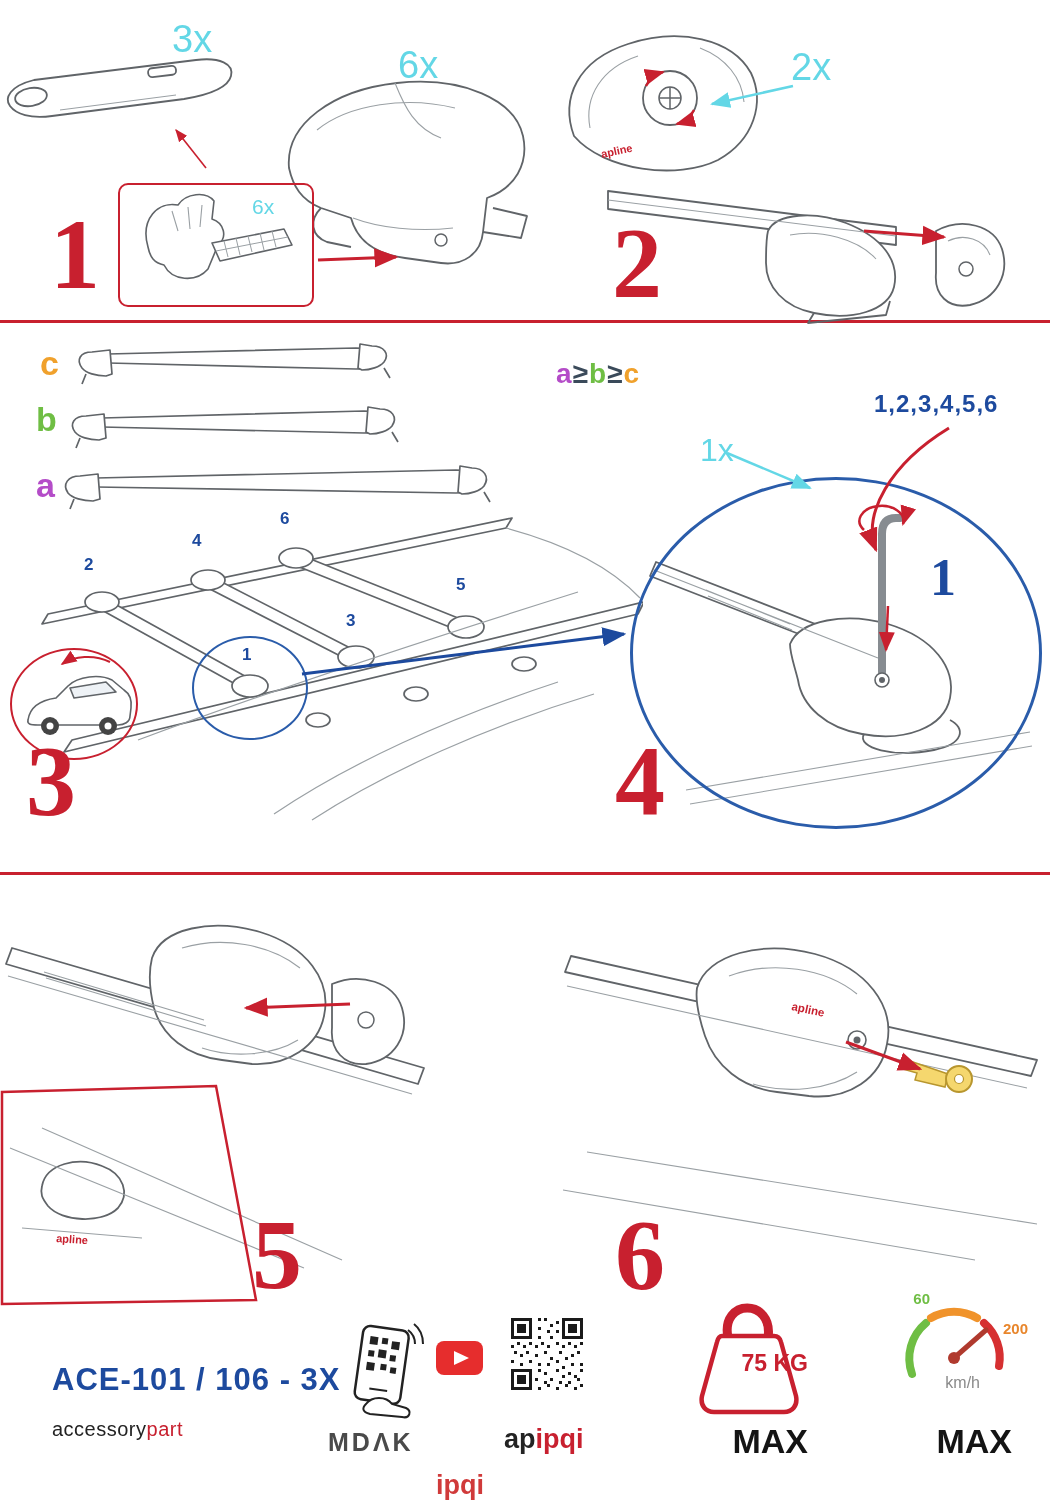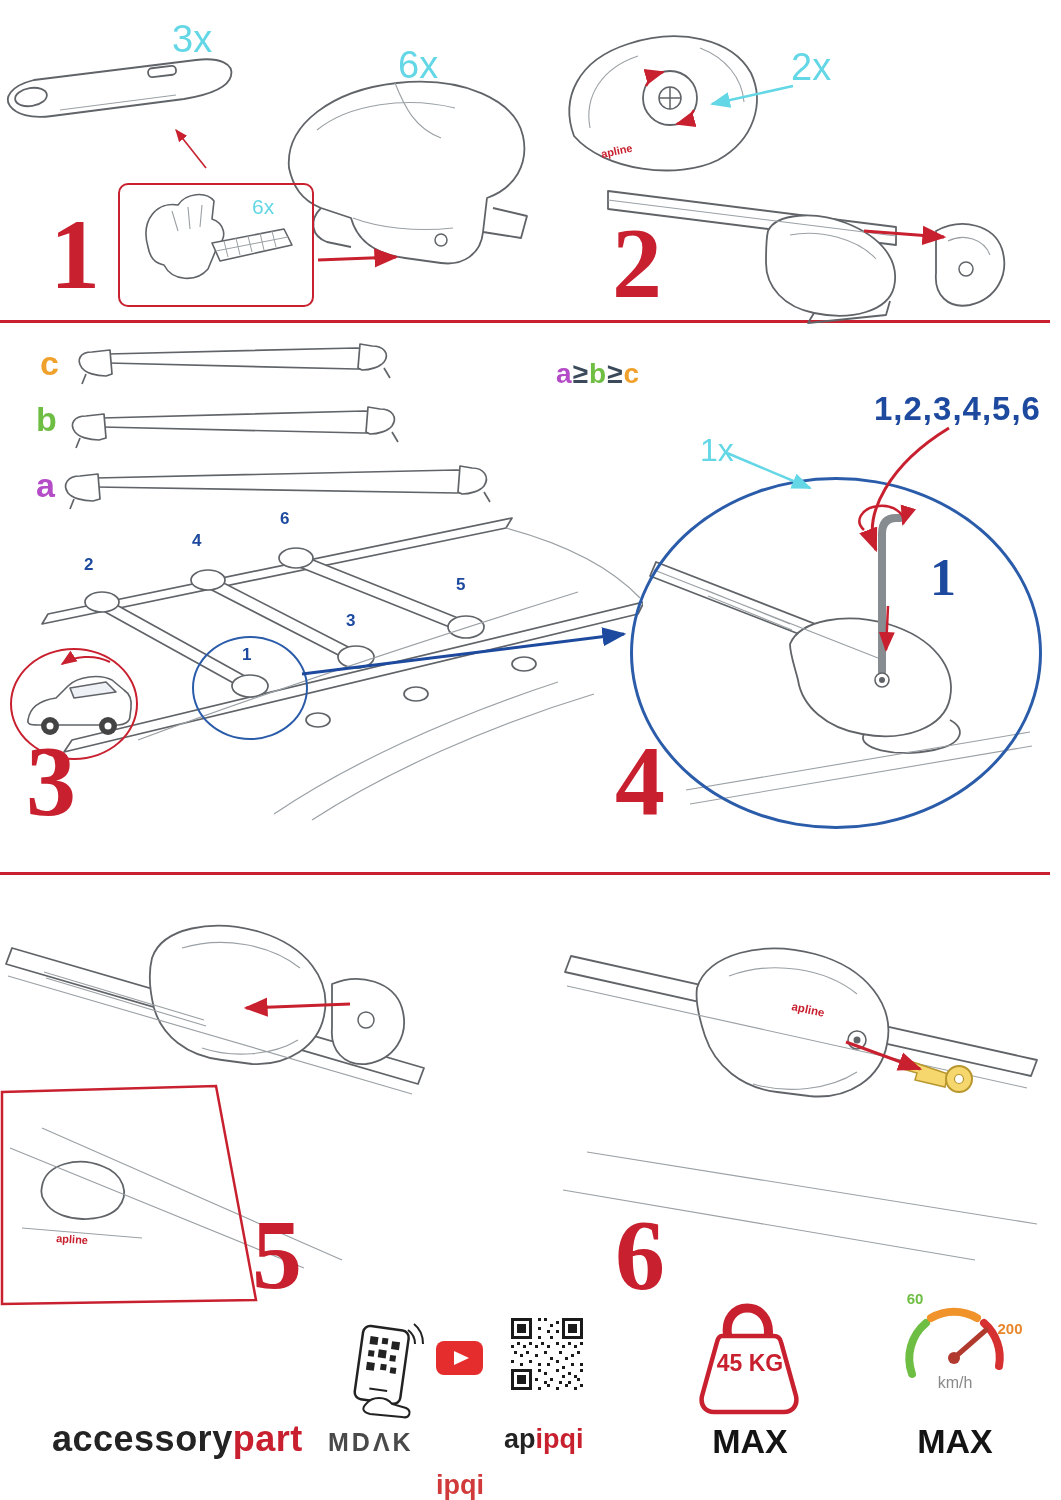--- a/index.html
+++ b/index.html
@@ -6,34 +6,34 @@
   body{background:#fff}
   .page{position:relative;width:1050px;height:1500px;background:#fff;font-family:"Liberation Sans",sans-serif;overflow:hidden}
   .divider{position:absolute;left:0;width:1061px;height:3px;background:#c8202f}
   .step-num{position:absolute;font-family:"Liberation Serif",serif;font-weight:700;font-size:100px;line-height:.85;color:#c8202f;z-index:7}
   .qty{position:absolute;font-size:38px;line-height:1;color:#63d7e6;font-weight:400;z-index:7}
   .qty.sm{font-size:21px}
   .abclabel{position:absolute;font-size:34px;font-weight:700;line-height:1;z-index:7}
   .rule{position:absolute;font-size:28px;font-weight:700;letter-spacing:1px;z-index:7}
   .rule .ge{color:#3a4a5a}
   .posnum{position:absolute;font-size:17px;font-weight:700;color:#1d4a9e;line-height:1;z-index:7}
-  .seq{position:absolute;font-size:33px;font-weight:700;color:#1d4a9e;letter-spacing:1px;z-index:7}
+  .seq{position:absolute;font-size:24px;font-weight:700;color:#1d4a9e;letter-spacing:1px;z-index:7}
   .big-one{position:absolute;font-family:"Liberation Serif",serif;font-size:52px;font-weight:700;color:#1d4a9e;z-index:7}
   .red-box{position:absolute;border:2px solid #c8202f;border-radius:10px;z-index:3}
   .blue-ellipse{position:absolute;border:3px solid #2a5caa;border-radius:50%;z-index:2}
   .blue-circle{position:absolute;border:2px solid #2a5caa;border-radius:50%;z-index:4}
   .red-ellipse{position:absolute;border:2px solid #c8202f;border-radius:50%;z-index:2}
   .overlay{position:absolute;left:0;top:0;pointer-events:none;z-index:6}
   .code{position:absolute;font-size:31px;font-weight:700;color:#1d4a9e;letter-spacing:1px;z-index:7}
-  .brandline{position:absolute;font-size:36px;font-weight:700;letter-spacing:.5px;z-index:7}
+  .brandline{position:absolute;font-size:20px;font-weight:400;letter-spacing:.5px;z-index:7}
   .dark{color:#232323}.redtx{color:#c8202f}
   .mdak{position:absolute;font-size:25px;font-weight:700;color:#4a4a4a;letter-spacing:3px;z-index:7}
   .ipqi{position:absolute;font-size:27px;font-weight:700;color:#d03a3a;z-index:7}
   .apline{position:absolute;font-size:27px;font-weight:700;z-index:7}
-  .wlabel{position:absolute;text-align:center;font-weight:700;z-index:7}
+  .wlabel{position:absolute;text-align:right;font-weight:700;z-index:7}
   .drawing{position:absolute;z-index:1}
   svg text{font-family:"Liberation Sans",sans-serif;font-weight:700}
 </style>
 </head>
 <body>
 
 <div class="page">
 
   <svg class="drawing" style="left:0;top:48" width="240" height="95" viewBox="0 0 240 95">
     <g fill="#fff" stroke="#606468" stroke-width="1.8" stroke-linejoin="round">
@@ -211,20 +211,21 @@
     <path d="M12,96 L472,198 M174,86 C217,70 270,78 302,104 M198,194 C232,204 274,200 302,182 M32,262 L482,334 M8,300 L420,370" stroke="#9aa0a4" stroke-width="1.1" fill="none"></path>
     <circle cx="302" cy="150" r="9" fill="#fff" stroke="#606468" stroke-width="1.6"></circle>
     <circle cx="302" cy="150" r="3.5" fill="#606468"></circle>
     <path d="M393,184 L352,170 L348,179 L362,183 L360,190 L390,197 Z" fill="#f5d76e" stroke="#b8962e" stroke-width="1.5"></path>
     <circle cx="404" cy="189" r="13" fill="#f5d76e" stroke="#b8962e" stroke-width="2"></circle>
     <circle cx="404" cy="189" r="4.5" fill="#fff" stroke="#b8962e" stroke-width="1.2"></circle>
     <text x="236" y="120" font-size="11.5" fill="#c8202f" transform="rotate(12 236 120)">apline</text>
   </svg>
   <div class="step-num" style="left:615px;top:1212px">6</div>
 
+  <div class="code" style="left:52px;top:1362px">ACE-101 / 106 - 3X</div>
   <div class="brandline" style="left:52px;top:1418px"><span class="dark">accessory</span><span class="redtx">part</span></div>
 
   <svg class="drawing" style="left:342px;top:1320px" width="84" height="104" viewBox="0 0 84 104">
     <g transform="rotate(8 40 50)">
       <rect x="16" y="8" width="46" height="74" rx="7" fill="#fff" stroke="#222" stroke-width="2.5"></rect>
       <g fill="#222">
         <rect x="24" y="18" width="8" height="8"></rect>
           <rect x="36" y="18" width="6" height="6"></rect>
           <rect x="46" y="20" width="8" height="8"></rect>
         <rect x="24" y="32" width="6" height="6"></rect>
@@ -322,21 +323,21 @@
         <rect x="63" y="69" width="3" height="3"></rect>
         <rect x="69" y="66" width="3" height="3"></rect>
     </g>
   </svg>
   <div class="apline" style="left:504px;top:1424px"><span class="dark">ap</span><span class="redtx">ipqi</span></div>
 
   <svg class="drawing" style="left:690px;top:1282px" width="120" height="134" viewBox="0 0 120 134">
     <path d="M38,56 C30,16 84,16 78,56" fill="none" stroke="#c8202f" stroke-width="9" stroke-linecap="round"></path>
     <path d="M32,54 L84,54 C88,54 90,56 91,60 L106,114 C108,124 102,130 94,130 L24,130 C16,130 10,124 12,114 L27,60 C28,56 30,54 32,54 Z" fill="#fff" stroke="#c8202f" stroke-width="4.5" stroke-linejoin="round"></path>
   </svg>
-  <div class="wlabel" style="left:692px;top:1350px;width:116px;font-size:23px;color:#c8202f">45 KG</div>
+  <div class="wlabel" style="left:692px;top:1350px;width:116px;font-size:23px;color:#c8202f">75 KG</div>
   <div class="wlabel" style="left:692px;top:1422px;width:116px;font-size:34px;color:#141414">MAX</div>
 
   <svg class="drawing" style="left:892px;top:1286px" width="126" height="116" viewBox="0 0 126 116">
     <path d="M20,88 A46,46 0 0 1 34,37" fill="none" stroke="#6fbe44" stroke-width="8" stroke-linecap="round"></path>
     <path d="M39,32 A46,46 0 0 1 85,32" fill="none" stroke="#f0932b" stroke-width="8" stroke-linecap="round"></path>
     <path d="M92,37 A46,46 0 0 1 107,80" fill="none" stroke="#d63031" stroke-width="8" stroke-linecap="round"></path>
     <line x1="62" y1="72" x2="94" y2="44" stroke="#b03a2e" stroke-width="5" stroke-linecap="round"></line>
     <circle cx="62" cy="72" r="6" fill="#b03a2e"></circle>
   </svg>
   <div class="wlabel" style="left:900px;top:1290px;width:30px;font-size:15px;color:#6fbe44">60</div>

